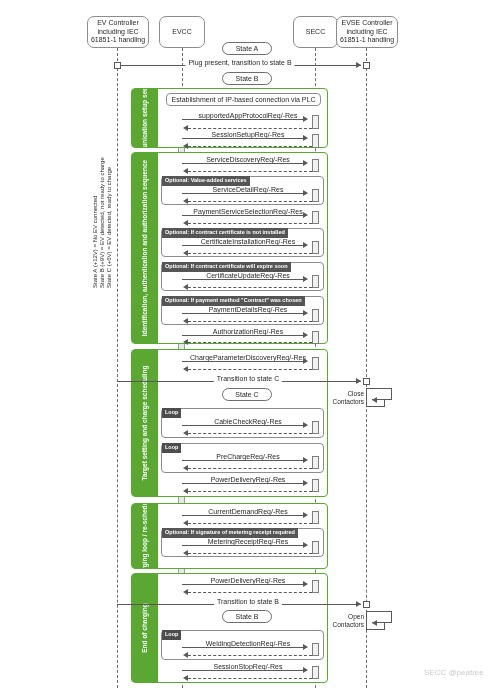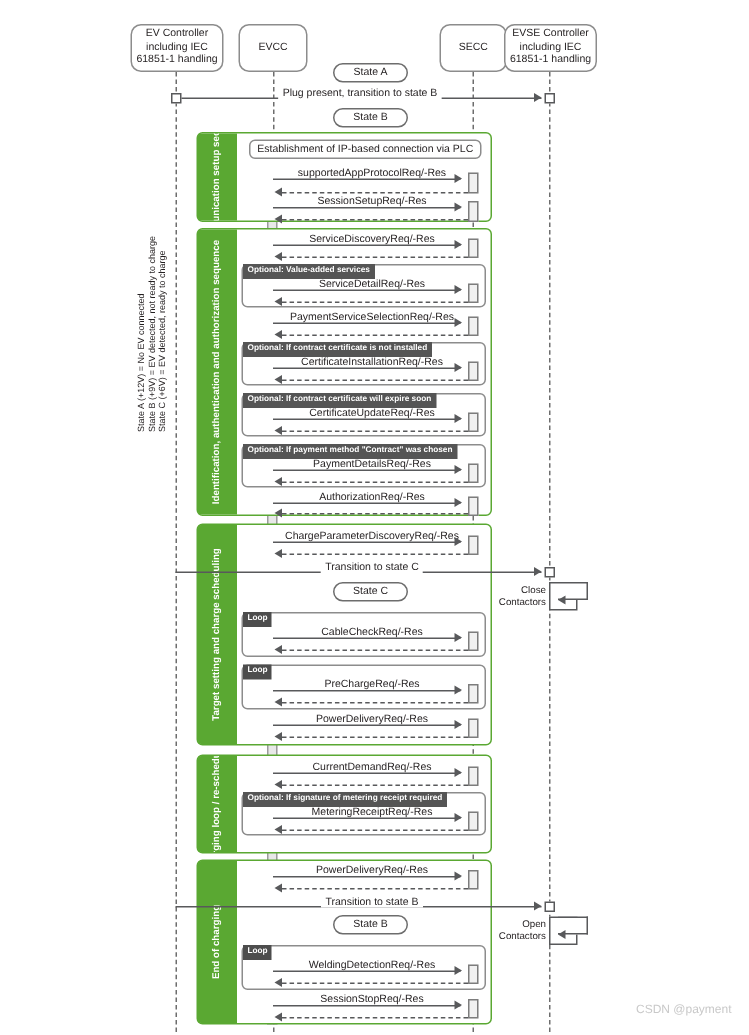--- a/index.html
+++ b/index.html
@@ -462,15 +462,15 @@
   <div class="arrow-dashed" style="left:188px; top:655px; width:124px;"></div>
   <div class="head-l" style="left:183px; top:652px;"></div>
 
   <div class="msg-label" style="left:248px; top:663px;"><span>SessionStopReq/-Res</span></div>
   <div class="arrow-solid" style="left:182px; top:670px; width:125px;"></div>
   <div class="head-r" style="left:303px; top:667px;"></div>
   <div class="act-bar" style="left:312px; top:666px; height:13px;"></div>
   <div class="arrow-dashed" style="left:188px; top:678px; width:124px;"></div>
   <div class="head-l" style="left:183px; top:675px;"></div>
 
-  <div class="watermark" style="left:424px; top:668px;"><span>CSDN @payment</span></div>
+  <div class="watermark" style="left:424px; top:668px;"><span>SECC @peatree</span></div>
 
 </div>
 
 </body></html>

